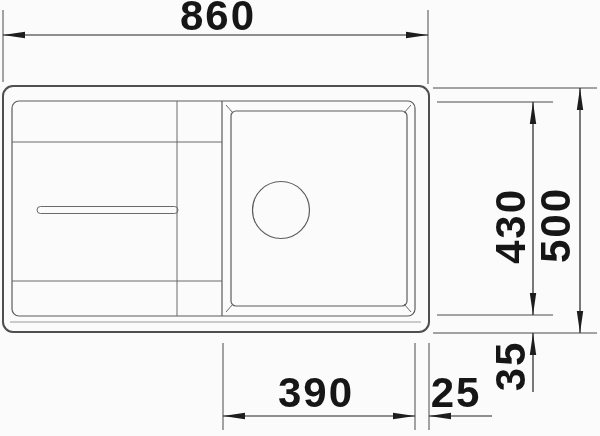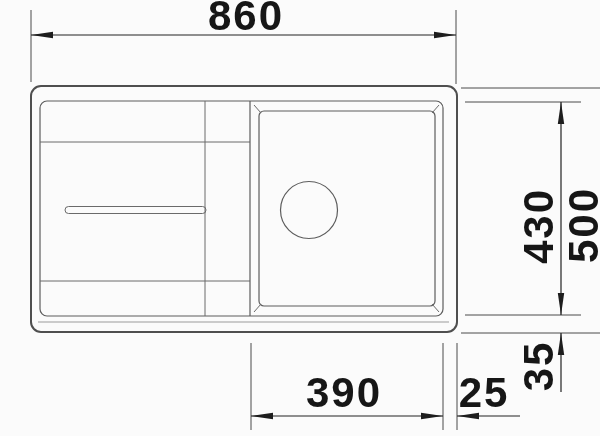--- a/index.html
+++ b/index.html
@@ -2,21 +2,21 @@
 <html><head>
 <meta charset="utf-8">
 <style>
   html,body{margin:0;padding:0;}
   body{
     width:600px;height:436px;
     background:#fbfbfb;
     font-family:"Liberation Sans", sans-serif;
     overflow:hidden;
   }
-  .stage{position:relative;width:480px;height:436px;margin-left:28px;}
+  .stage{position:relative;width:480px;height:436px;}
   svg{display:block;}
   .dim-text{
     font-family:"Liberation Sans", sans-serif;
     font-size:42px;
     font-weight:700;
     letter-spacing:2px;
     fill:#161616;
   }
   .dim-line{stroke:#222222;stroke-width:1.2;fill:none;}
   .ext-line{stroke:#4a4a4a;stroke-width:1;fill:none;}

